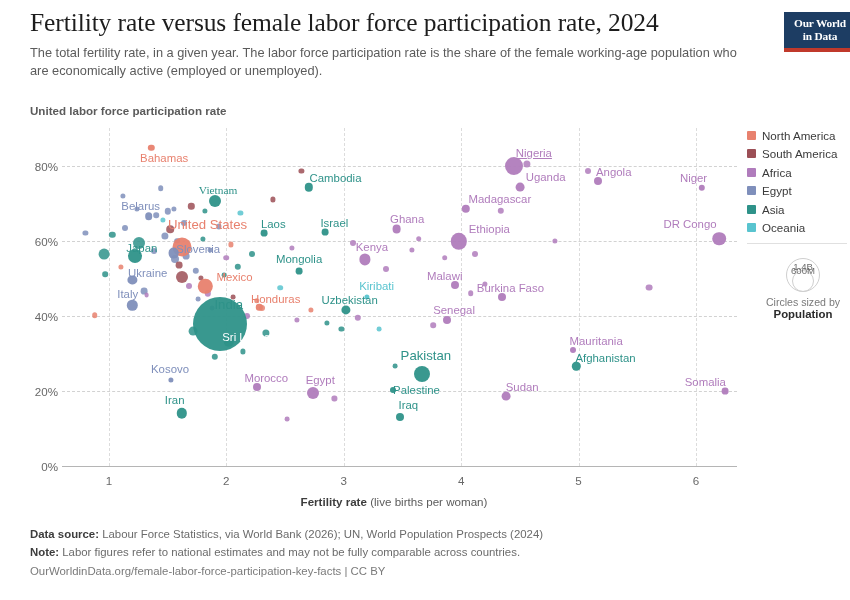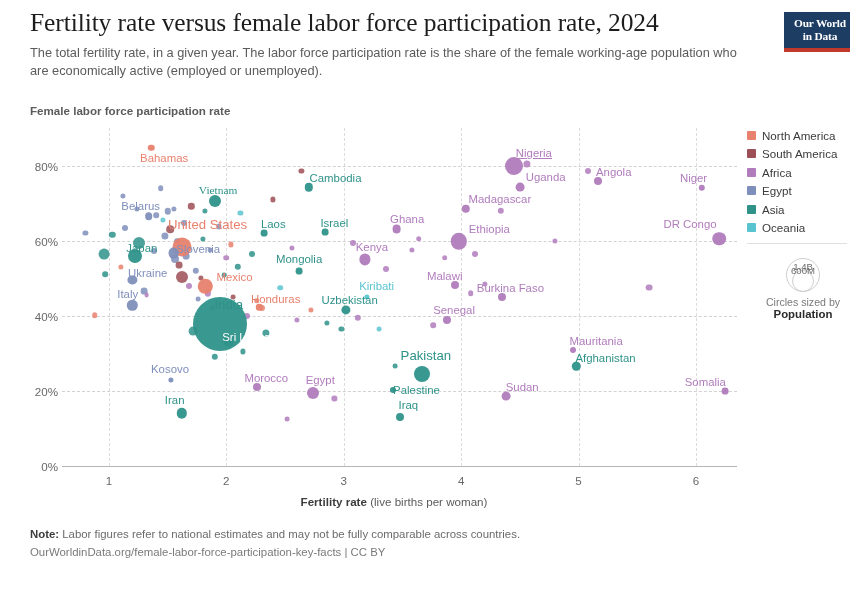--- a/index.html
+++ b/index.html
@@ -130,21 +130,21 @@
 
   <div class="header">
     <h1 class="title">Fertility rate versus female labor force participation rate, 2024</h1>
     <div class="subtitle">The total fertility rate, in a given year. The labor force participation rate is the share of the female working-age population who are economically active (employed or unemployed).</div>
   </div>
   <div class="logo">
     <div>Our World</div>
     <div>in Data</div>
   </div>
 
-  <div class="y-axis-title">Female labor force participation rate</div>
+  <div class="y-axis-title">United labor force participation rate</div>
 
   <div class="plot">
     <div id="grid-layer">
         <div class="axis-line" style="top: 346px;"></div>
         <div class="grid-line" style="top: 270.889px;"></div>
         <div class="grid-line" style="top: 195.778px;"></div>
         <div class="grid-line" style="top: 120.667px;"></div>
         <div class="grid-line" style="top: 45.5556px;"></div>
         <div class="v-grid" style="left: 94.9565px; top: 8px; height: 338px;"></div>
         <div class="v-grid" style="left: 212.348px; top: 8px; height: 338px;"></div>
@@ -370,19 +370,23 @@
       <div class="sz-circle" style="width:22px;height:22px;top:18px;"></div>
       <div class="sz-txt" style="top:9px;">1.4B</div>
       <div class="sz-txt" style="top:13px;">600M</div>
     </div>
     <div class="sz-cap1">Circles sized by</div>
     <div class="sz-cap2">Population</div>
   </div>
 
   <div class="footer">
     <div>
+      <b>Data source:</b>
+      <span>Labour Force Statistics, via World Bank (2026); UN, World Population Prospects (2024)</span>
+    </div>
+    <div>
       <b>Note:</b>
       <span>Labor figures refer to national estimates and may not be fully comparable across countries.</span>
     </div>
     <div class="f-link">OurWorldinData.org/female-labor-force-participation-key-facts | CC BY</div>
   </div>
 
 </div>
 
 </body></html>

